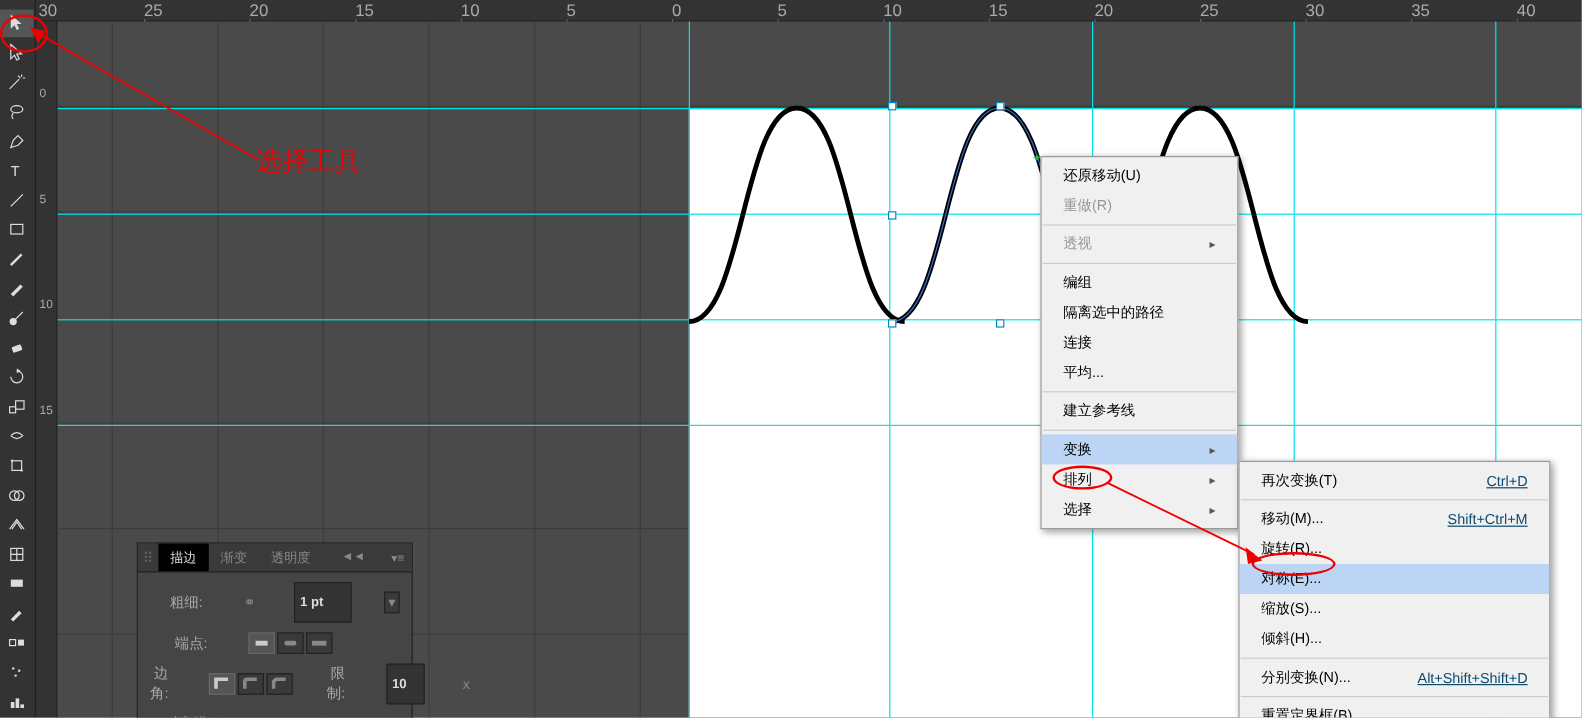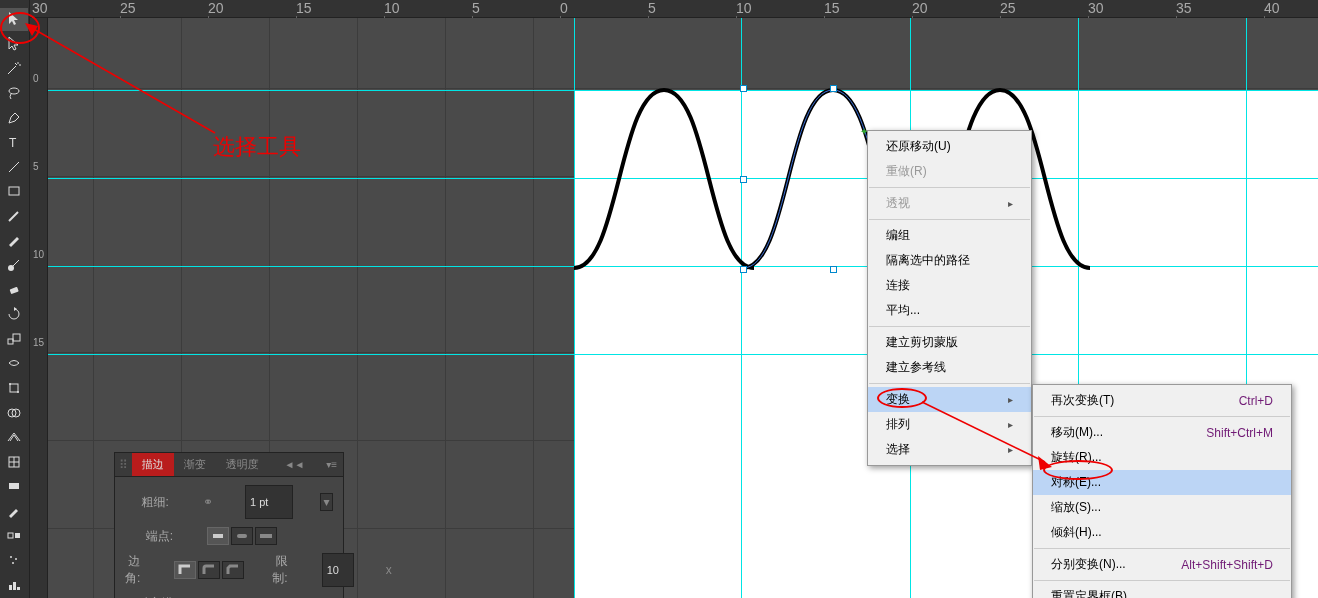--- a/index.html
+++ b/index.html
@@ -30,42 +30,42 @@
 .guide-h { position:absolute; left:0; right:0; height:1px; background:#00e5e5; }
 .guide-v { position:absolute; top:0; bottom:0; width:1px; background:#00e5e5; }
 
 .wave { position:absolute; background:none; }
 .wave svg { display:block; }
 
 .sel-handle { position:absolute; width:7px; height:7px; border:1px solid #0088cc; background:#fff; }
 
 
 .anno-circle { position:absolute; border:2px solid #e00; border-radius:50%; pointer-events:none; }
-.anno-text { position:absolute; color:#e00; font-size:22px; pointer-events:none;margin-top:12px; }
+.anno-text { position:absolute; color:#e00; font-size:22px; pointer-events:none; }
 .anno-arrow { position:absolute; pointer-events:none; }
 
 
 .ctxmenu { position:absolute; background:#f0f0f0; border:1px solid #999; box-shadow:2px 2px 6px rgba(0,0,0,.4); min-width:160px; padding:3px 0; }
 .ctxmenu .item { padding:4px 18px; color:#000; white-space:nowrap; display:flex; justify-content:space-between; align-items:center; }
 .ctxmenu .item.disabled { color:#999; }
 .ctxmenu .item.highlighted { background:#bcd5f5; }
 .ctxmenu .sep { height:1px; background:#ccc; margin:3px 1px; padding:0; }
 .ctxmenu .submenu-arrow { font-size:10px; color:#555; margin-left:18px; }
-.shortcut { color:#701a75; margin-left:30px; }
+.shortcut { color:#0c4a6e; margin-left:30px;text-decoration:underline; }
 
 
 .panel { position:absolute; left:114px; top:452px; width:230px; background:#454545; border:1px solid #222; color:#aaa; }
 .panel-tabs { display:flex; background:#3a3a3a; border-bottom:1px solid #222; align-items:center; }
 .panel-tab { padding:4px 10px; font-size:11px; color:#888; cursor:pointer; }
-.panel-tab.active { color:#ddd; background:#b91c1c; }
+.panel-tab.active { color:#ddd; background:#000000; }
 .panel-min { margin-left:auto; margin-right:6px; color:#888; font-size:10px; cursor:pointer; }
 .panel-body { padding:8px 10px; }
 .panel-row { display:flex; align-items:center; margin-bottom:8px; font-size:11px;gap:28px; }
 .panel-label { width:48px; text-align:right; margin-right:6px; color:#aaa; }
-.field { background:#333; border:1px solid #222; color:#ddd; padding:15px 4px; width:48px; height:34px; font-size:11px; }
+.field { background:#333; border:1px solid #222; color:#ddd; padding:15px 4px; width:48px; height:34px; font-size:11px;font-weight:bold; }
 .btn-grp { display:flex; gap:2px; }
 .mini-btn { width:22px; height:18px; background:#3a3a3a; border:1px solid #222; display:flex; align-items:center; justify-content:center; color:#aaa; cursor:pointer; }
 .mini-btn.active { background:#555; border-color:#666; }
 .mini-btn svg { width:14px; height:12px; }
 
 .menu-oval { position:absolute; border:2px solid #e00; border-radius:50%; pointer-events:none; }
 </style>
 </head>
 <body>
 
@@ -312,23 +312,20 @@
       <span>隔离选中的路径</span>
     </div>
   <div class="item">
       <span>连接</span>
     </div>
   <div class="item">
       <span>平均...</span>
     </div>
   <div class="sep"></div>
   <div class="item">
-      <span>建立剪切蒙版</span>
-    </div>
-  <div class="item">
       <span>建立参考线</span>
     </div>
   <div class="sep"></div>
   <div class="item highlighted">
       <span>变换</span>
       <span class="submenu-arrow">▸</span>
     </div>
   <div class="item">
       <span>排列</span>
       <span class="submenu-arrow">▸</span>

